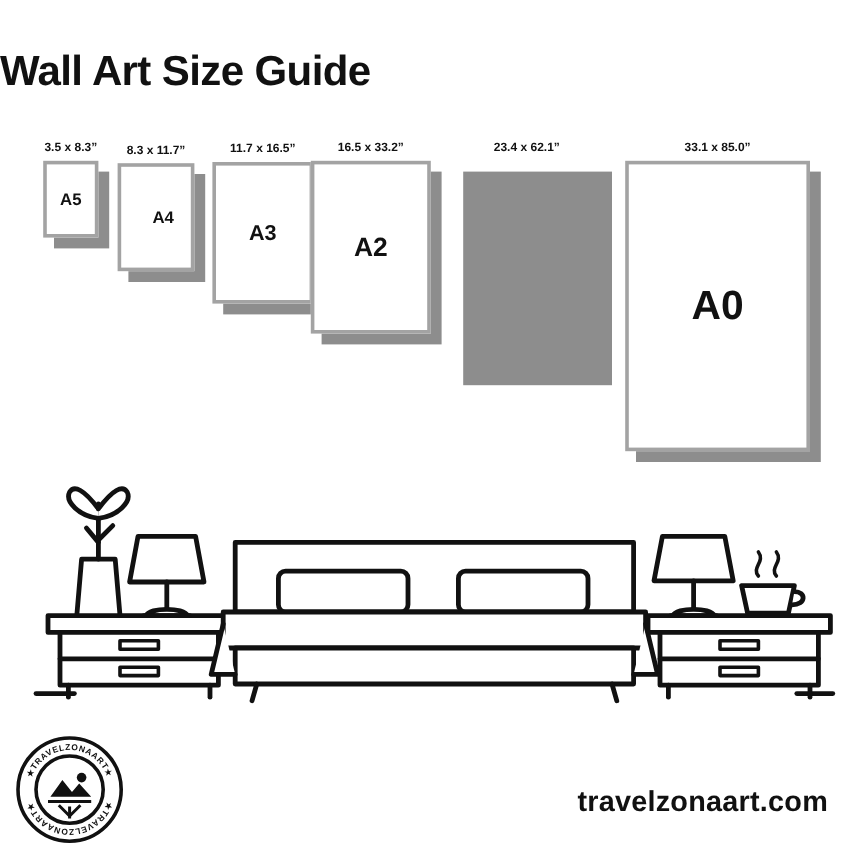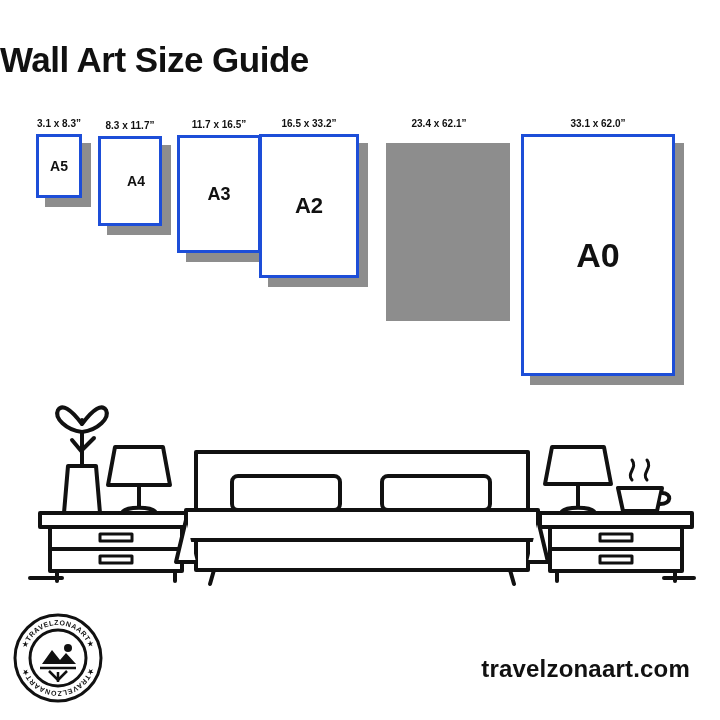--- a/index.html
+++ b/index.html
@@ -44,21 +44,21 @@
     left: 50%;
     transform: translateX(-50%);
     white-space: nowrap;
     font-size: 10px;
     font-weight: bold;
     color: #111111;
   }
   .frame-box {
     position: absolute;
     box-sizing: border-box;
-    border: 3px solid #1d4ed8;
+    border: 3px solid #a3a3a3;
     background: #ffffff;
     display: flex;
     align-items: center;
     justify-content: center;
   }
   .frame-shadow {
     position: absolute;
     background: #8d8d8d;
   }
   .frame-label {
@@ -102,21 +102,21 @@
     font-family: "Liberation Sans", sans-serif;
   }
 </style>
 </head>
 <body>
 
 <div id="page-title">Wall Art Size Guide</div>
 
 <div id="frames">
     <div class="frame-group" style="left: 36px; top: 24px; width: 56px; height: 74px;">
-      <div class="frame-dim" style="top: -16px; left: 23px;">3.1 x 8.3”</div>
+      <div class="frame-dim" style="top: -16px; left: 23px;">3.5 x 8.3”</div>
       <div class="frame-shadow" style="left: 9px; top: 9px; width: 46px; height: 64px;"></div>
       <div class="frame-box" style="left: 0px; top: 0px; width: 46px; height: 64px;">
         <span class="frame-label" style="font-size: 14px;">A5</span>
       </div>
     </div>
     <div class="frame-group" style="left: 98px; top: 26px; width: 74px; height: 100px;">
       <div class="frame-dim" style="top: -16px; left: 32px;">8.3 x 11.7”</div>
       <div class="frame-shadow" style="left: 9px; top: 9px; width: 64px; height: 90px;"></div>
       <div class="frame-box" style="left: 0px; top: 0px; width: 64px; height: 90px; padding-left: 12px;">
         <span class="frame-label" style="font-size: 14px;">A4</span>
@@ -134,21 +134,21 @@
       <div class="frame-shadow" style="left: 9px; top: 9px; width: 100px; height: 144px;"></div>
       <div class="frame-box" style="left: 0px; top: 0px; width: 100px; height: 144px;">
         <span class="frame-label" style="font-size: 22px;">A2</span>
       </div>
     </div>
     <div class="frame-group" style="left: 377px; top: 24px; width: 134px; height: 188px;">
       <div class="frame-dim" style="top: -16px; left: 62px;">23.4 x 62.1”</div>
       <div class="frame-shadow" style="left: 9px; top: 9px; width: 124px; height: 178px;"></div>
     </div>
     <div class="frame-group" style="left: 521px; top: 24px; width: 164px; height: 252px;">
-      <div class="frame-dim" style="top: -16px; left: 77px;">33.1 x 62.0”</div>
+      <div class="frame-dim" style="top: -16px; left: 77px;">33.1 x 85.0”</div>
       <div class="frame-shadow" style="left: 9px; top: 9px; width: 154px; height: 242px;"></div>
       <div class="frame-box" style="left: 0px; top: 0px; width: 154px; height: 242px;">
         <span class="frame-label" style="font-size: 34px;">A0</span>
       </div>
     </div>
   </div>
 
 <div id="scene">
 <svg width="720" height="230" viewBox="0 0 720 230" xmlns="http://www.w3.org/2000/svg" fill="none" stroke="#111111" stroke-width="4" stroke-linecap="round" stroke-linejoin="round">
 

